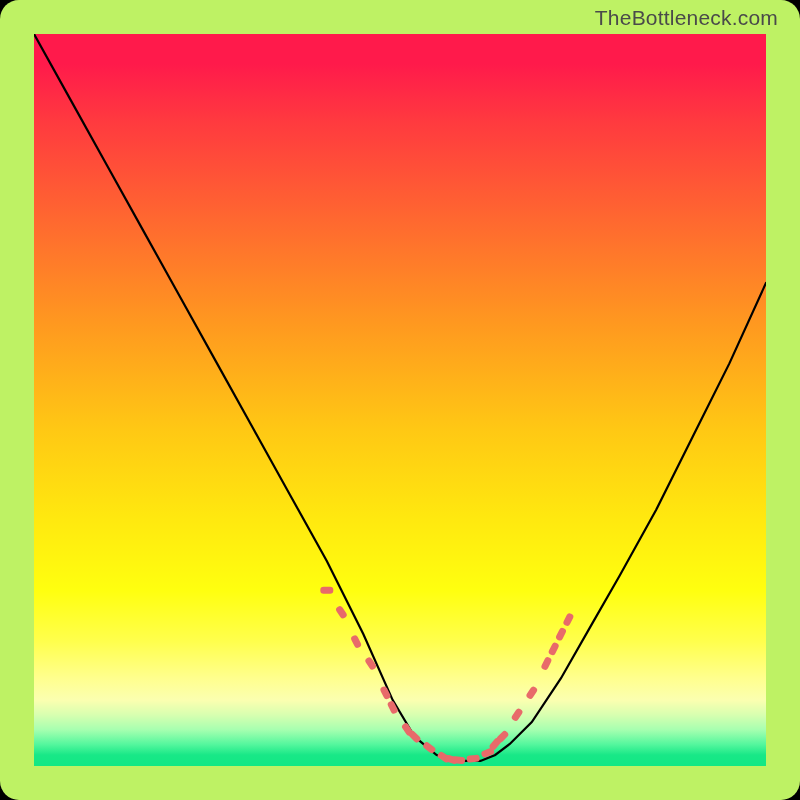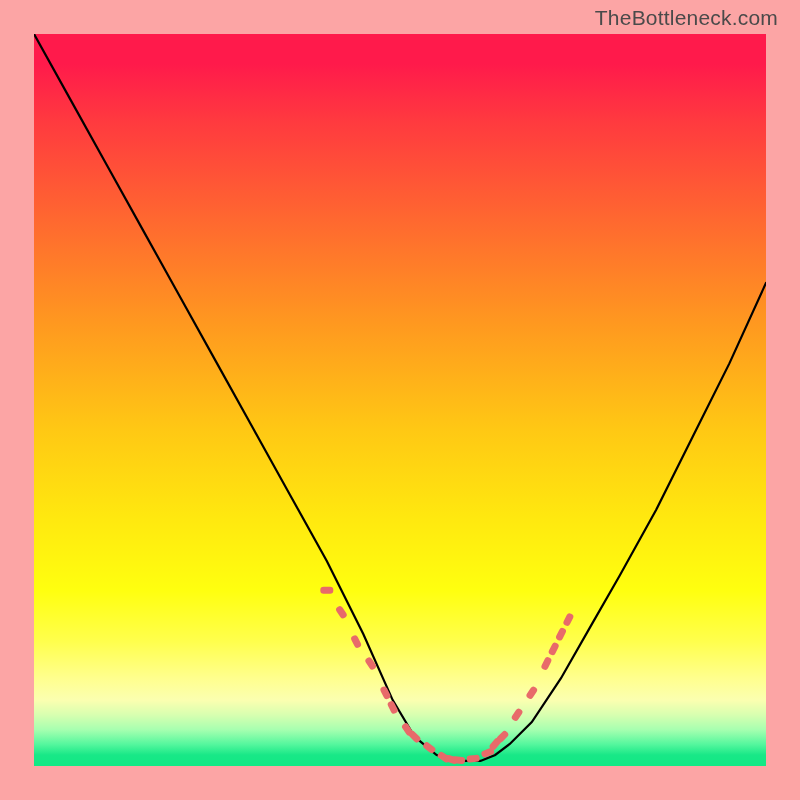--- a/index.html
+++ b/index.html
@@ -7,21 +7,22 @@
     padding: 0;
     width: 800px;
     height: 800px;
     background: #000;
     overflow: hidden;
     font-family: Arial, Helvetica, sans-serif;
   }
   .frame {
     position: absolute;
     inset: 0;
-    background: #fca5a5;
+    background: #bef264;
+    border-radius: 19px;
   }
   .plot-area {
     position: absolute;
     left: 34px;
     top: 34px;
     width: 732px;
     height: 732px;
     overflow: hidden;
   }
   .gradient {

